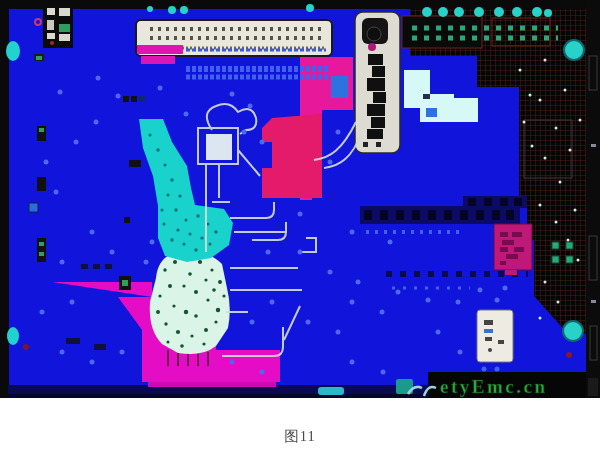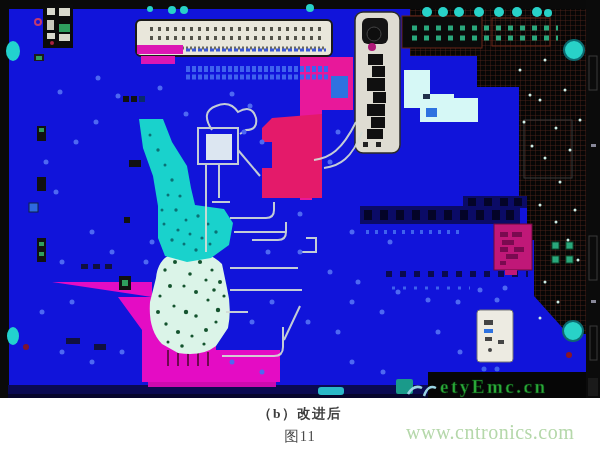--- a/index.html
+++ b/index.html
@@ -373,17 +373,15 @@
     </g>
 
     <g>
       <rect x="428" y="372" width="158" height="26" fill="#060606"></rect>
       <path d="M408,394 q6,-10 14,-6" stroke="#9ad4e4" stroke-width="2.5" fill="none"></path>
       <path d="M424,396 q4,-12 12,-8" stroke="#9ad4e4" stroke-width="2.5" fill="none"></path>
       <text x="440" y="393" font-size="19" font-weight="bold" letter-spacing="2.5" fill="#2aa838" stroke="#0a3a10" stroke-width="0.6">etyEmc.cn</text>
     </g>
   </svg>
 
-  <div class="caption">（b）改进后</div>
   <div class="fignum">图11</div>
-  <div class="sitemark">www.cntronics.com</div>
 
 </div>
 
 </body></html>

